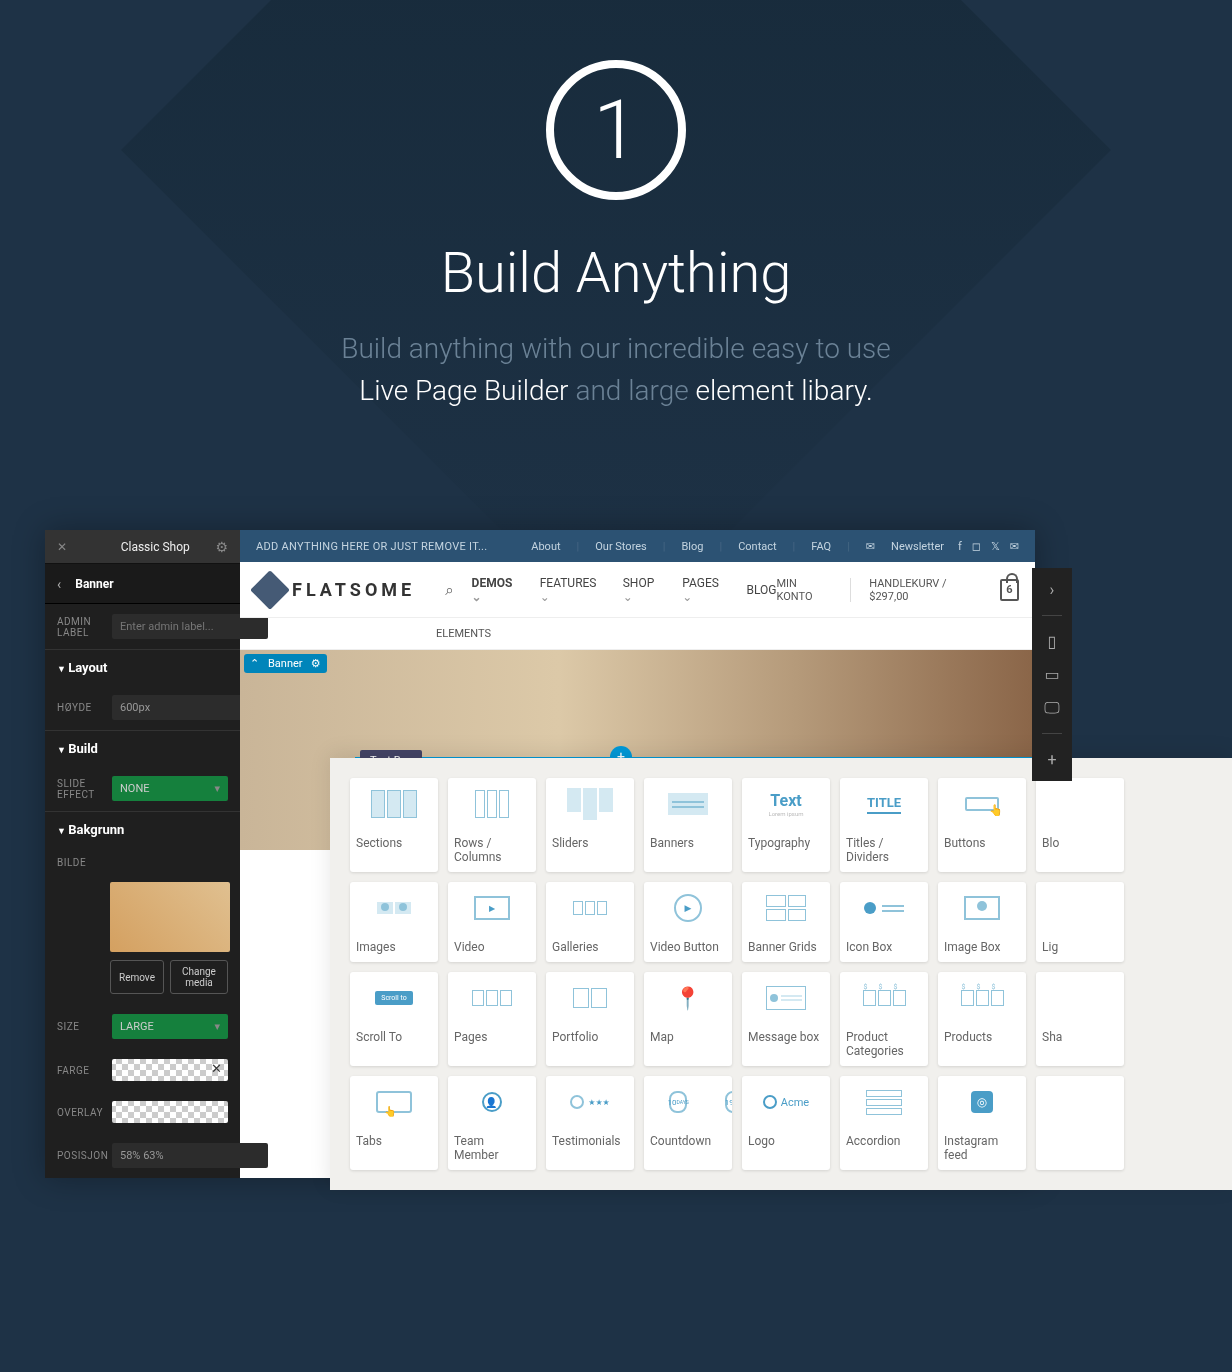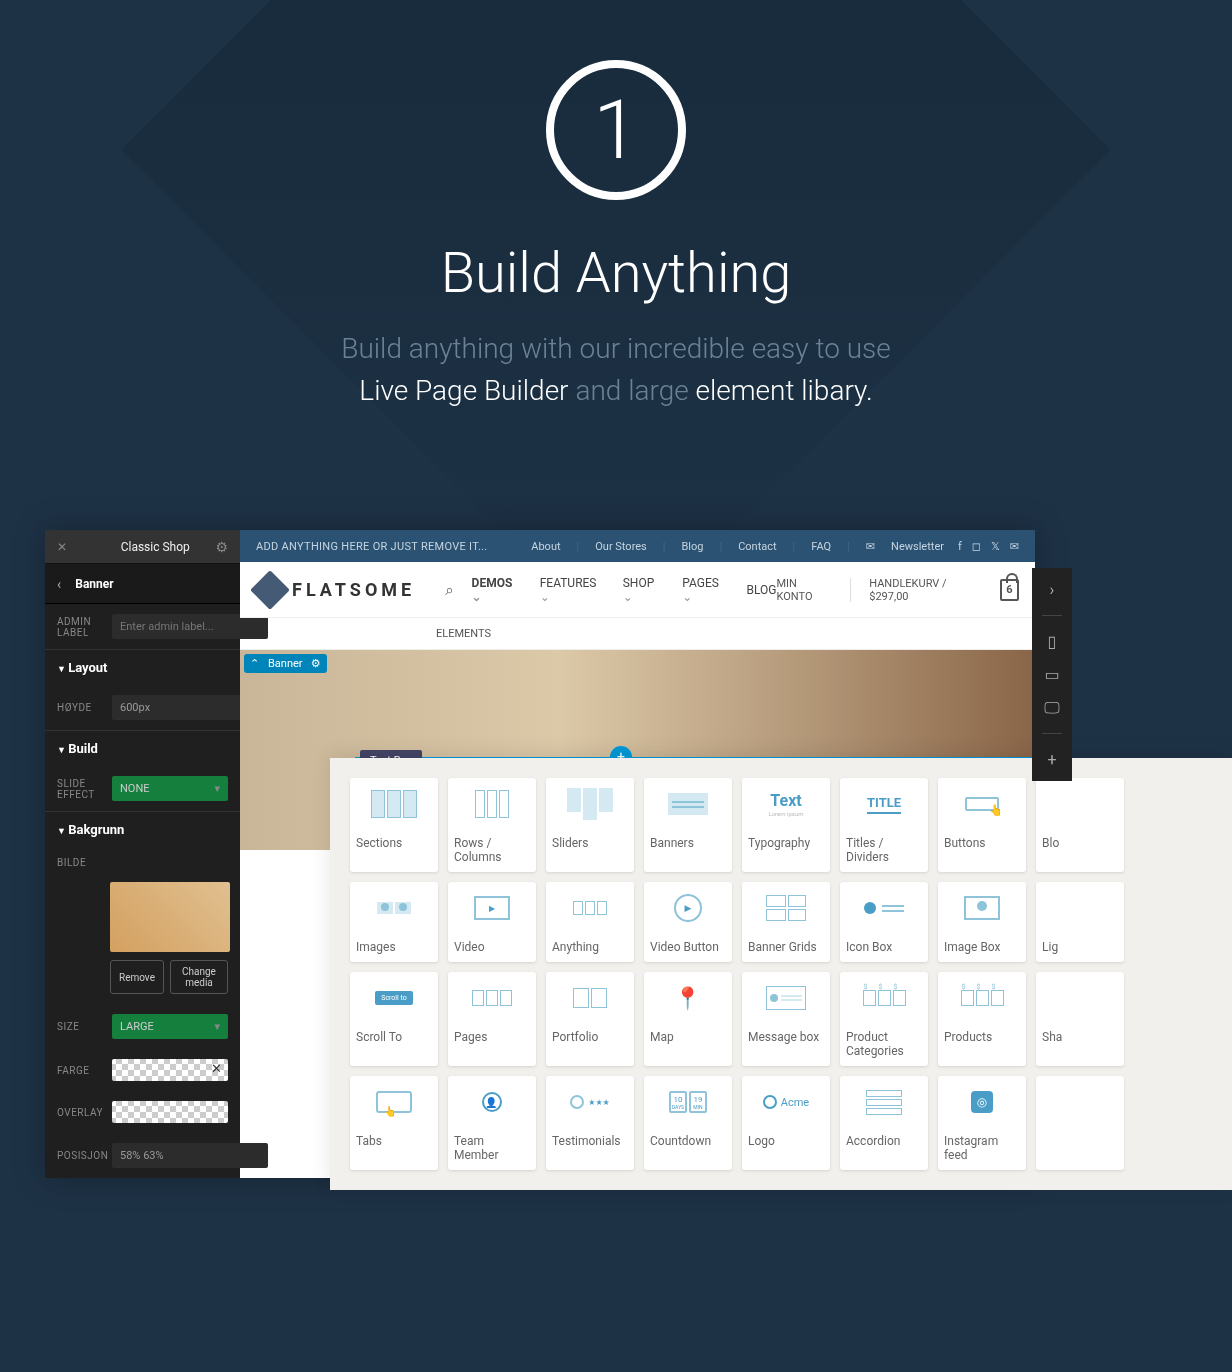--- a/index.html
+++ b/index.html
@@ -101,21 +101,21 @@
 .ic-imgbox { width: 36px; height: 24px; border: 2px solid #8fc3da; } .ic-imgbox::after { content: ""; display: block; margin: 3px auto; width: 10px; height: 10px; background: #8fc3da; border-radius: 50%; }
 .ic-scroll { background: #4a9dc7; color: #fff; font-size: 7px; padding: 3px 6px; border-radius: 2px; }
 .ic-pages { display: flex; gap: 2px; } .ic-pages div { width: 12px; height: 16px; border: 1px solid #8fc3da; }
 .ic-portfolio { display: flex; gap: 2px; } .ic-portfolio div { width: 16px; height: 20px; border: 1px solid #8fc3da; }
 .ic-map { font-size: 22px; color: #4a9dc7; }
 .ic-msg { width: 40px; height: 24px; border: 1px solid #8fc3da; display: flex; align-items: center; padding: 3px; gap: 3px; } .ic-msg .a { width: 8px; height: 8px; background: #8fc3da; border-radius: 50%; } .ic-msg .b { flex: 1; } .ic-msg .b div { height: 2px; background: #d4e9f2; margin: 2px 0; }
 .ic-prodcat { display: flex; gap: 2px; } .ic-prodcat div { width: 13px; height: 16px; border: 1px solid #8fc3da; position: relative; } .ic-prodcat div::before { content: "$"; font-size: 7px; position: absolute; top: -8px; color: #8fc3da; }
 .ic-tabs { width: 36px; height: 22px; border: 2px solid #8fc3da; position: relative; border-radius: 3px; } .ic-tabs::after { content: "👆"; position: absolute; left: 6px; bottom: -6px; font-size: 10px; }
 .ic-person { width: 20px; height: 20px; border: 2px solid #4a9dc7; border-radius: 50%; display: flex; align-items: center; justify-content: center; } .ic-person::after { content: "👤"; font-size: 10px; }
 .ic-test { display: flex; align-items: center; gap: 4px; } .ic-test .p { width: 14px; height: 14px; border: 2px solid #8fc3da; border-radius: 50%; } .ic-test .stars { font-size: 8px; color: #4a9dc7; }
-.ic-count { display: flex; gap: 2px; } .ic-count div { width: 18px; height: 22px; border: 2px solid #8fc3da; border-radius: 2px; font-size: 8px; display: flex; flex-direction: column; align-items: center; justify-content: center; color: #4a9dc7; } .ic-count small { font-size: 5px; }
+.ic-count { display: flex; gap: 2px; } .ic-count div { width: 18px; height: 22px; border: 2px solid #8fc3da; border-radius: 8px; font-size: 8px; display: flex; flex-direction: row; align-items: center; justify-content: center; color: #4a9dc7; margin-left: 36px; } .ic-count small { font-size: 5px; }
 .ic-logo-el { display: flex; align-items: center; gap: 4px; color: #4a9dc7; font-size: 11px; } .ic-logo-el .c { width: 14px; height: 14px; border: 2px solid #4a9dc7; border-radius: 50%; }
 .ic-acc { display: flex; flex-direction: column; gap: 2px; } .ic-acc div { width: 36px; height: 7px; border: 1px solid #8fc3da; }
 .ic-insta { width: 22px; height: 22px; background: #4a9dc7; border-radius: 4px; display: flex; align-items: center; justify-content: center; } .ic-insta::after { content: "◎"; color: #fff; font-size: 12px; }
 
 </style>
 </head>
 <body>
 
 <div class="diamond-bg"></div>
 
@@ -336,21 +336,21 @@
         <div class="lib-label">Video</div>
       </div>
     <div class="lib-item">
         <div class="lib-icon">
           <div class="ic-gallery">
             <div></div>
             <div></div>
             <div></div>
           </div>
         </div>
-        <div class="lib-label">Anything</div>
+        <div class="lib-label">Galleries</div>
       </div>
     <div class="lib-item">
         <div class="lib-icon">
           <div class="ic-play"></div>
         </div>
         <div class="lib-label">Video Button</div>
       </div>
     <div class="lib-item">
         <div class="lib-icon">
           <div class="ic-bgrid">

